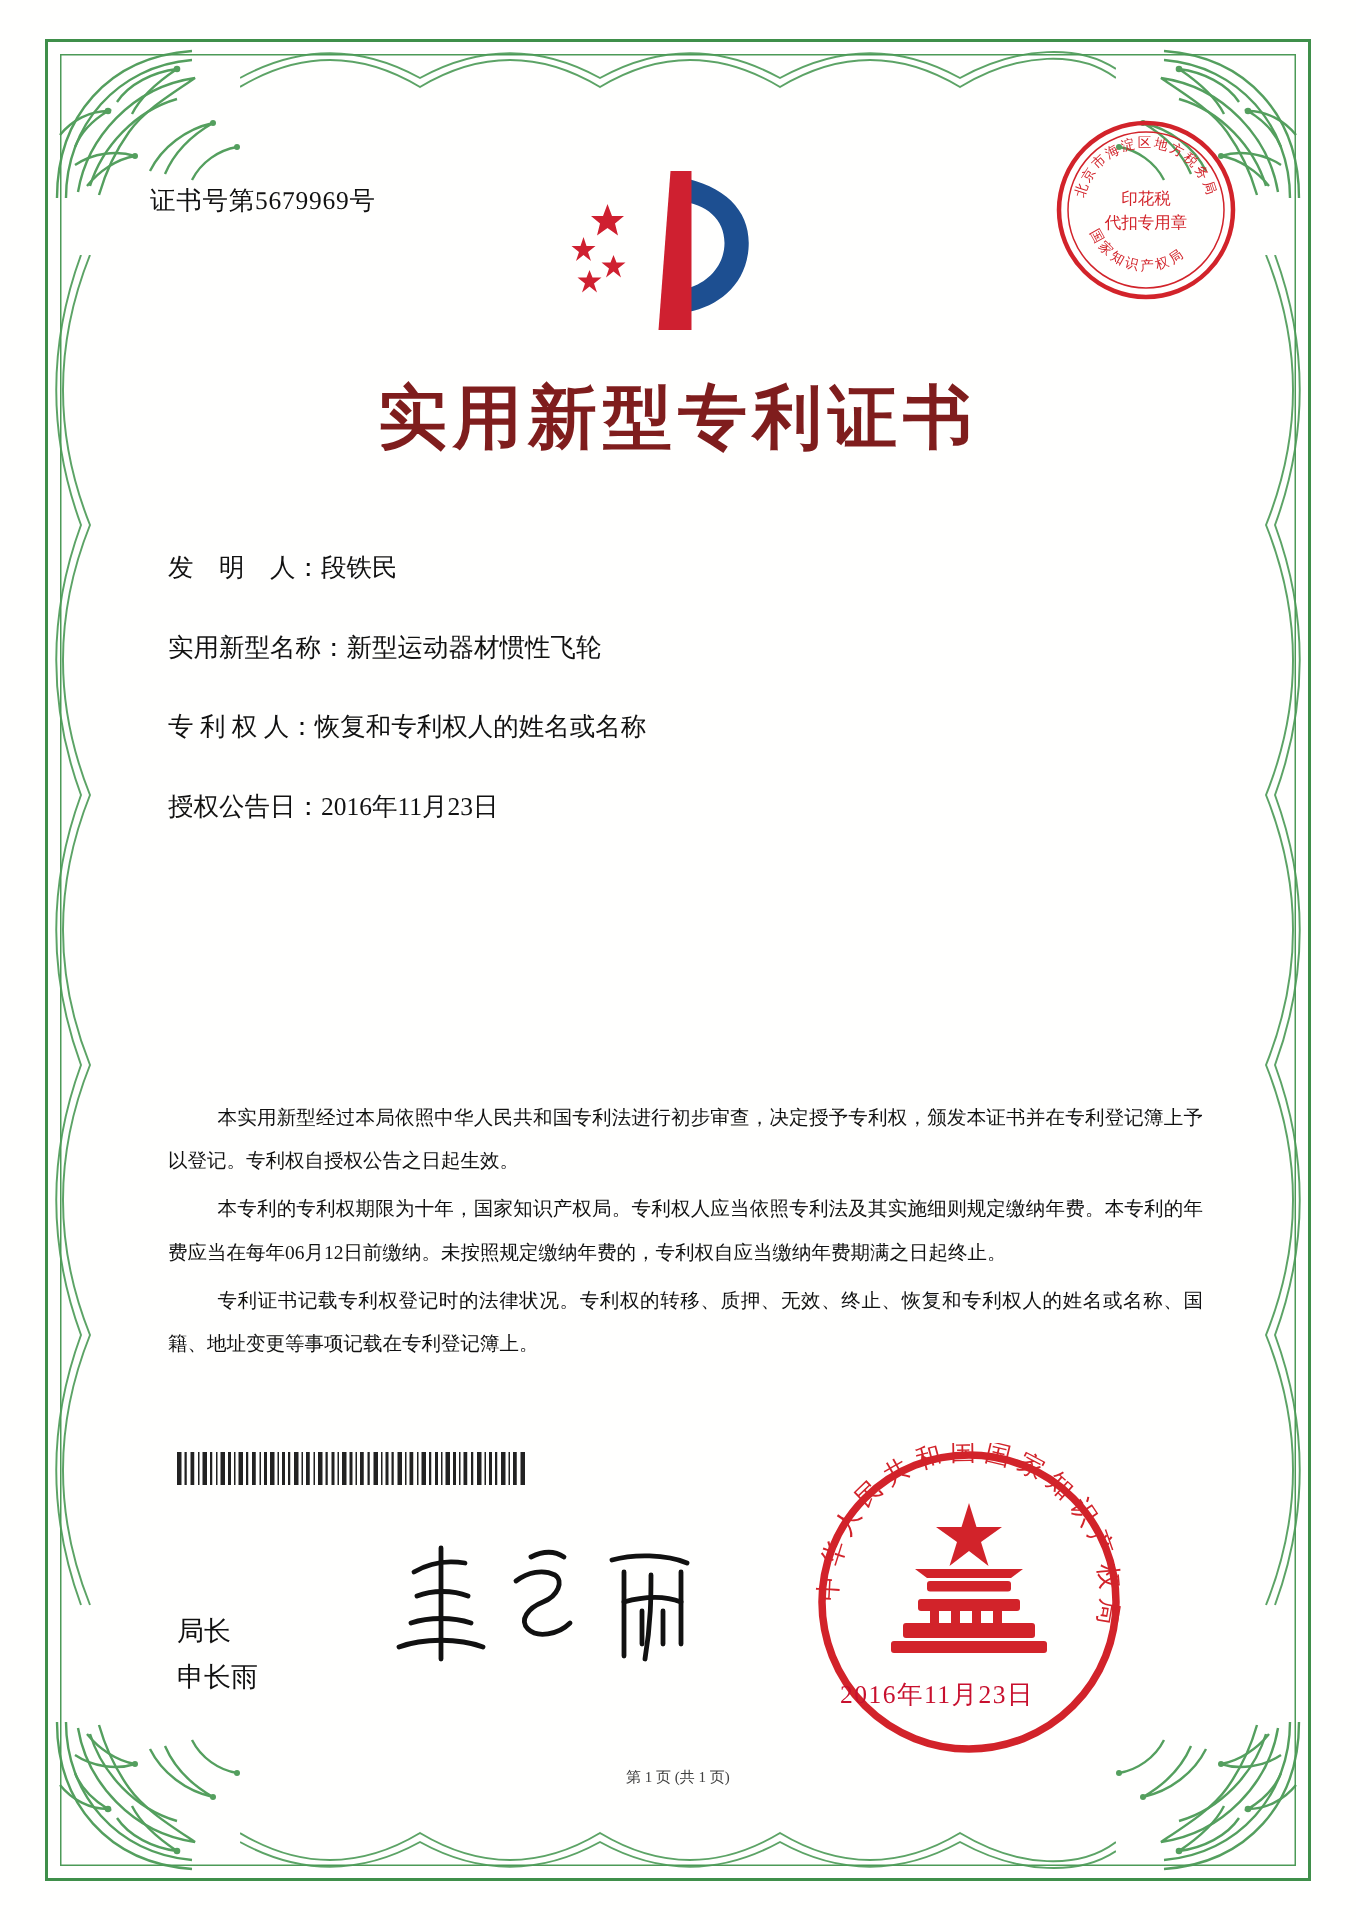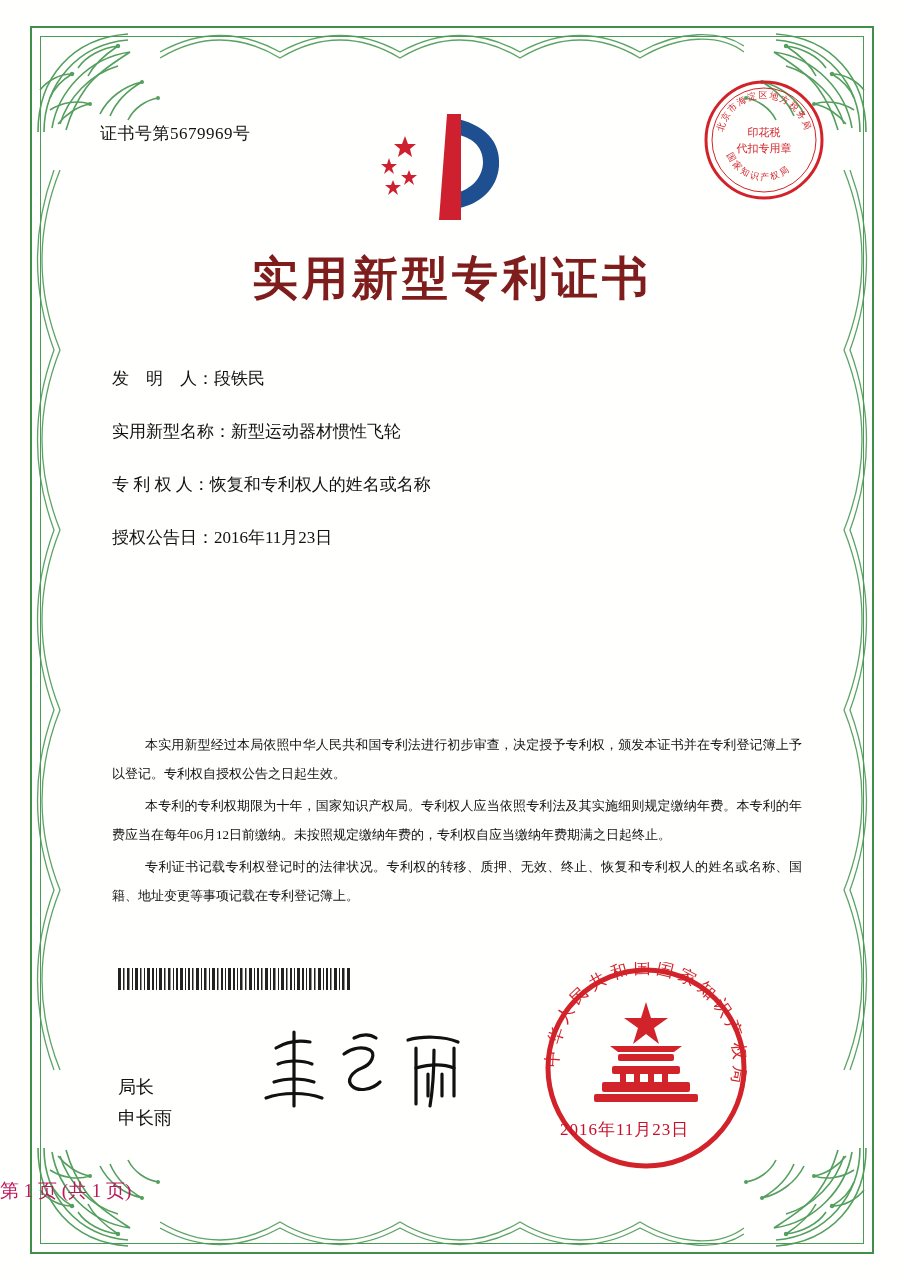--- a/index.html
+++ b/index.html
@@ -180,22 +180,23 @@
     color: #c8102e;
     letter-spacing: 1px;
     white-space: nowrap;
   }
 
   .page-foot {
     position: absolute;
     left: 0;
     right: 0;
     top: 1178px;
-    font-size: 19px;
-    color: #be185d;
+    text-align: center;
+    font-size: 10px;
+    color: #404040;
   }
 </style>
 </head>
 <body>
 
 <div class="page">
 
   <div class="border-outer"></div>
   <div class="border-inner"></div>
 

